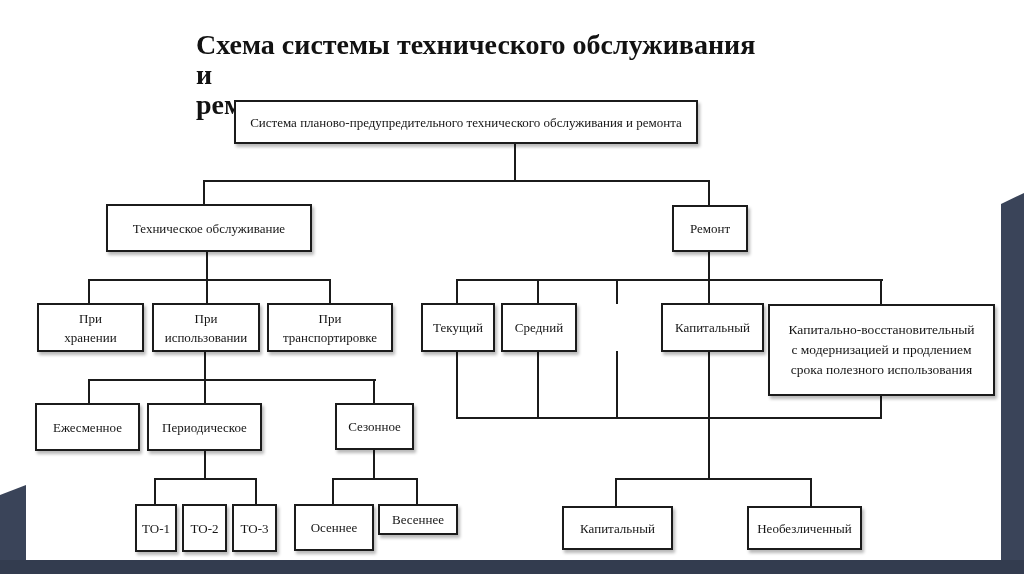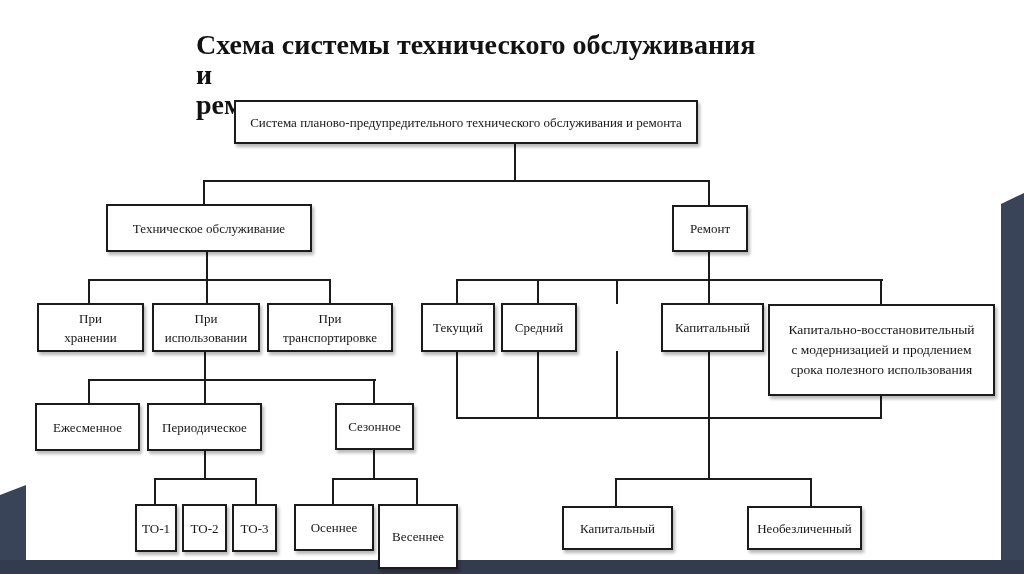--- a/index.html
+++ b/index.html
@@ -132,19 +132,19 @@
   <div class="node" style="left:147px;top:403px;width:115px;height:48px">Периодическое</div>
 
   <div class="node" style="left:135px;top:504px;width:42px;height:48px">ТО-1</div>
 
   <div class="node" style="left:182px;top:504px;width:45px;height:48px">ТО-2</div>
 
   <div class="node" style="left:232px;top:504px;width:45px;height:48px">ТО-3</div>
 
   <div class="node" style="left:294px;top:504px;width:80px;height:47px">Осеннее</div>
 
-  <div class="node" style="left:378px;top:504px;width:80px;height:65px">Весеннее</div>
+  <div class="node" style="left:378px;top:504px;width:80px;height:31px">Весеннее</div>
 
   <div class="node" style="left:562px;top:506px;width:111px;height:44px">Капитальный</div>
 
   <div class="node" style="left:747px;top:506px;width:115px;height:44px">Необезличенный</div>
 
 </div>
 
 </body></html>

